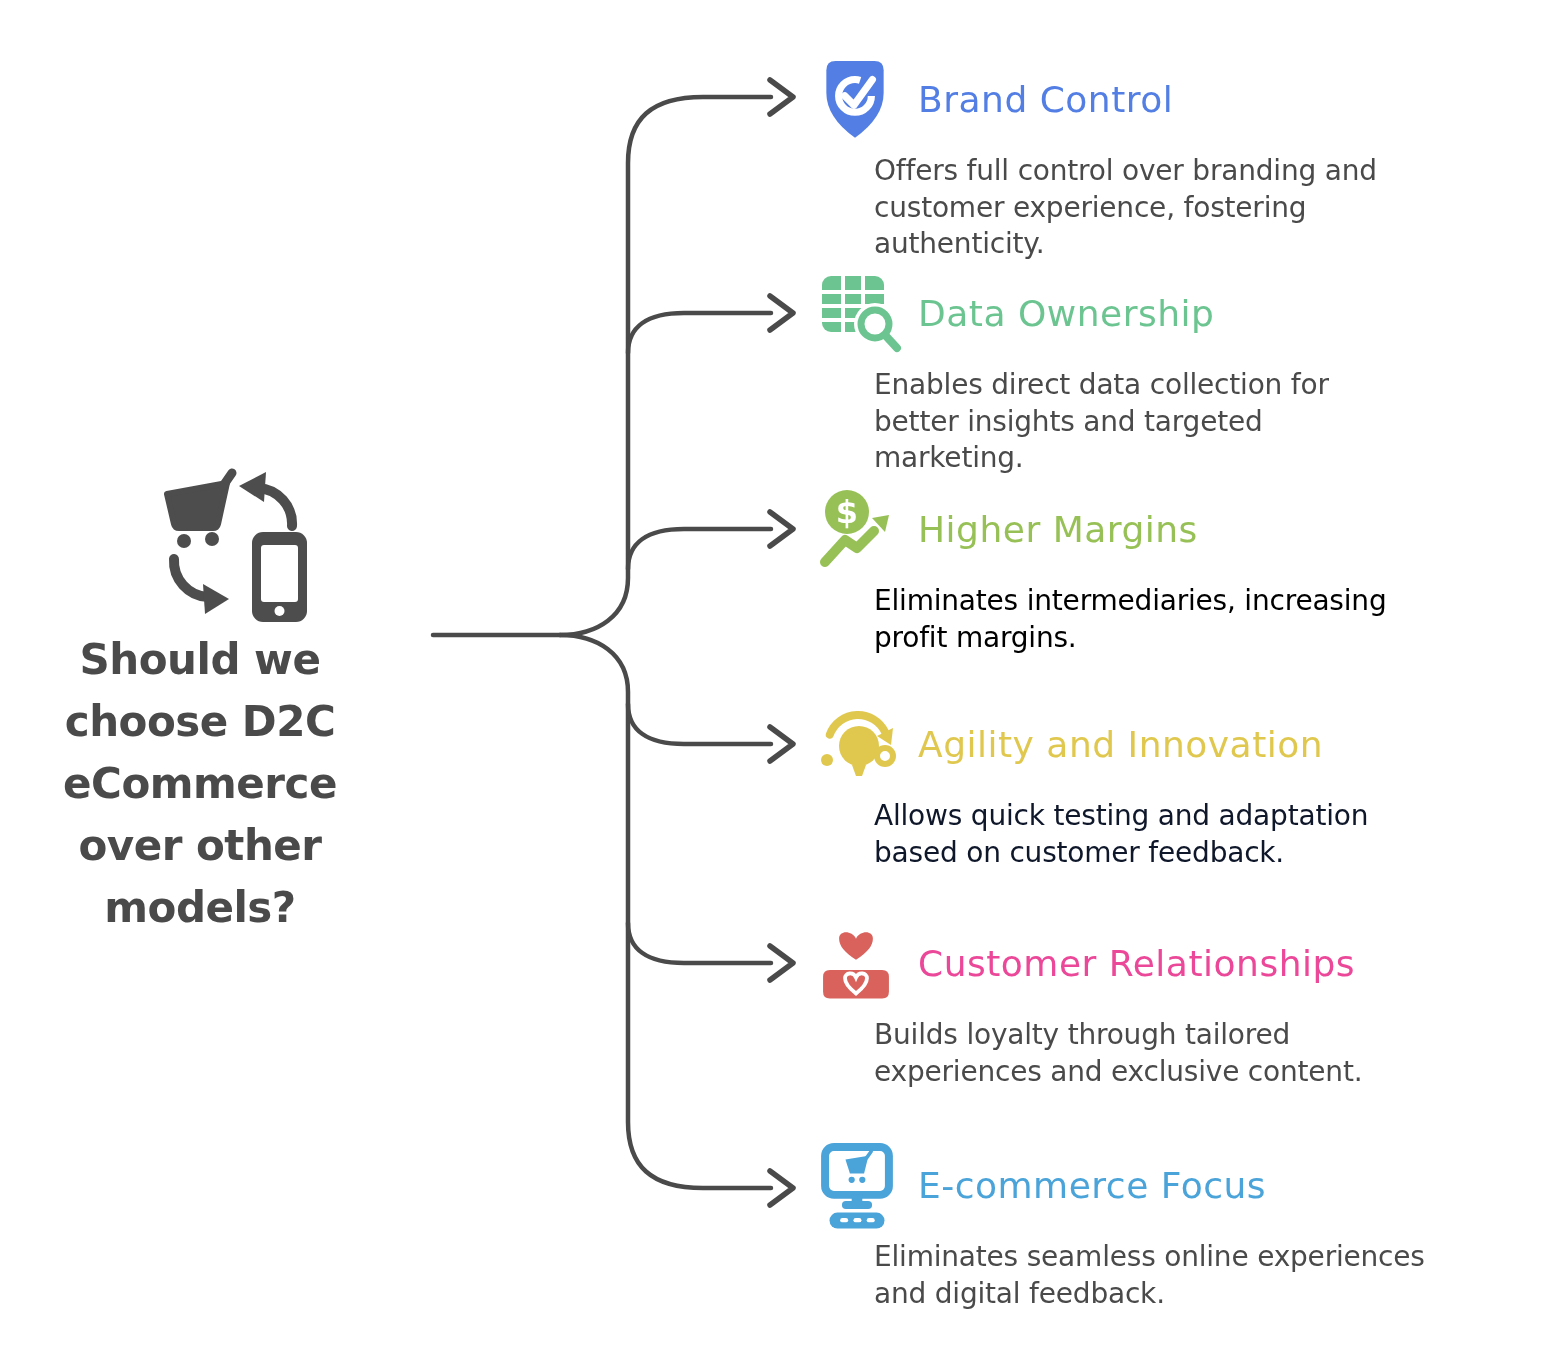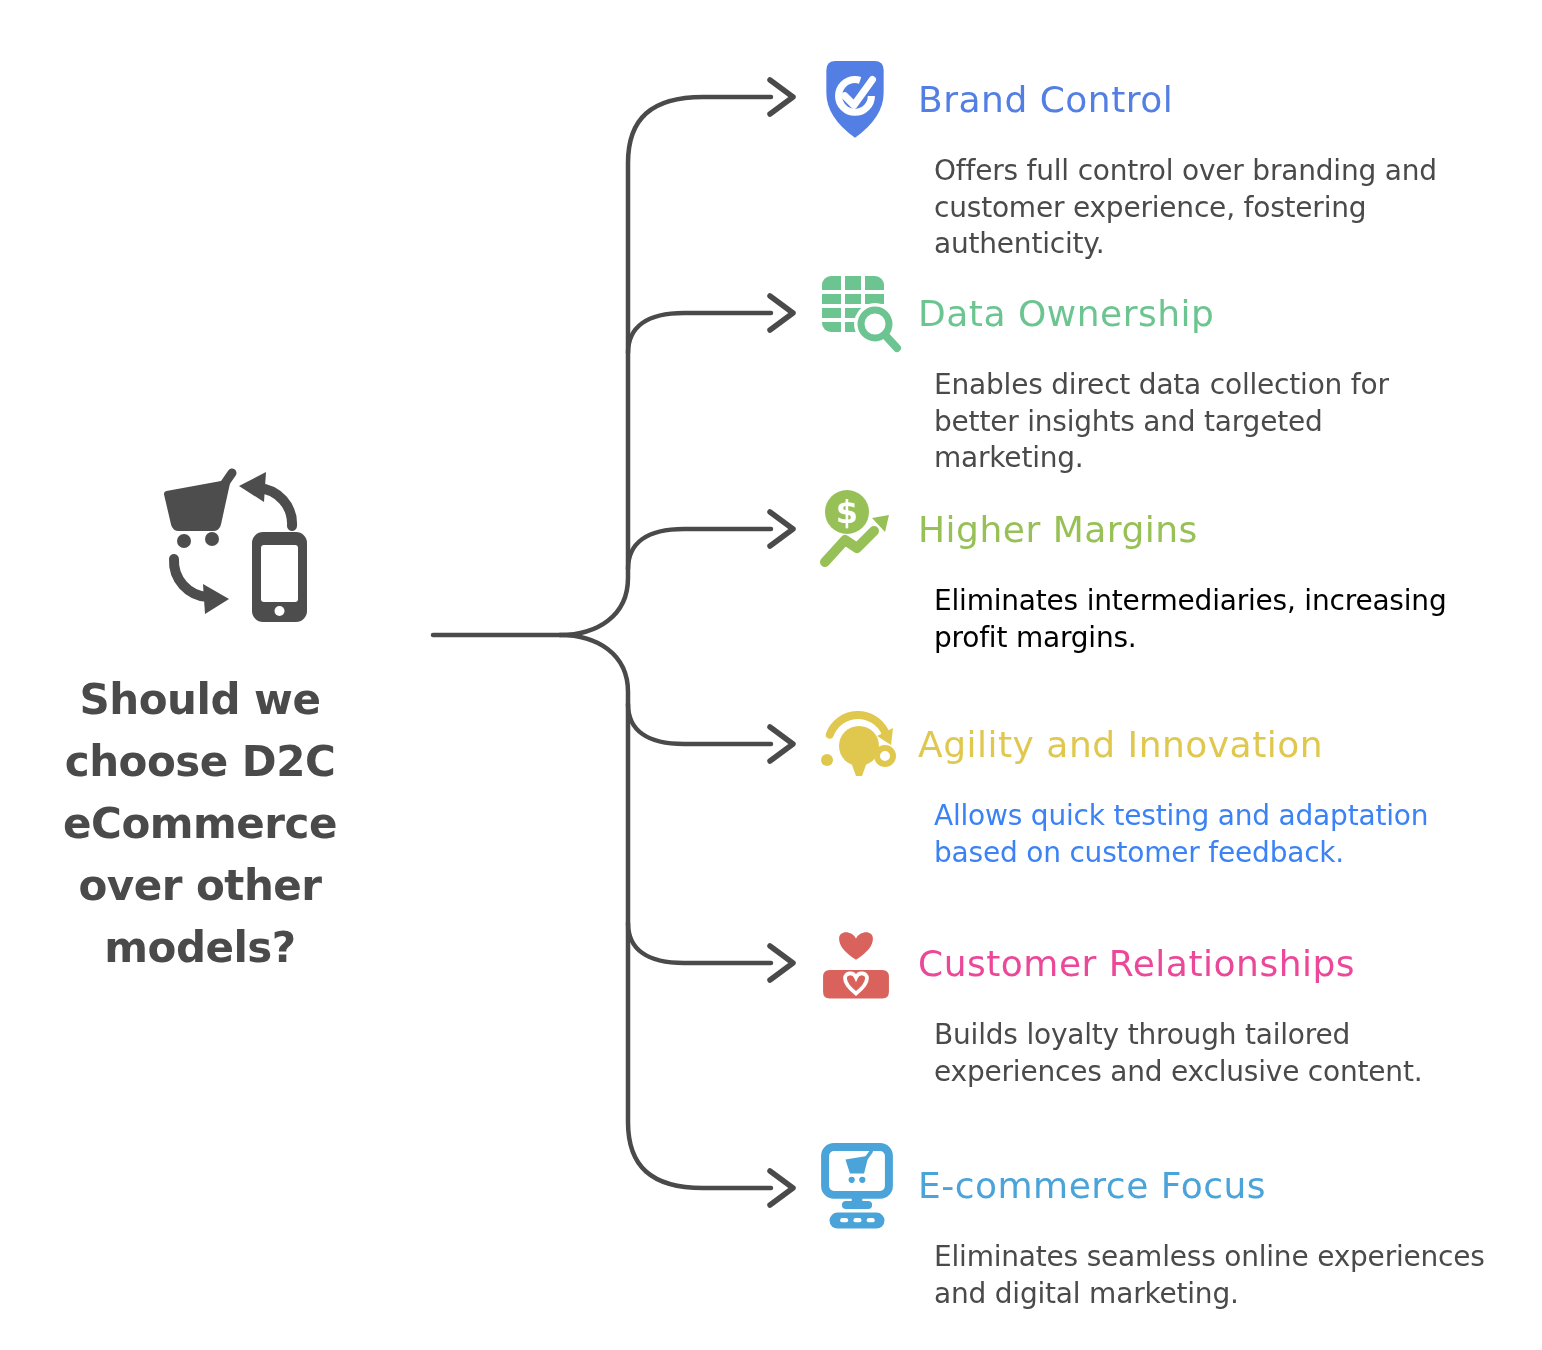--- a/index.html
+++ b/index.html
@@ -16,21 +16,21 @@
     letter-spacing:-0.5px;
   }
   .center-title span{display:block;white-space:nowrap;}
   .branch{position:absolute;left:818px;width:660px;z-index:2;}
   .branch-head{display:flex;align-items:center;height:95px;}
   .branch-icon{width:100px;flex:0 0 100px;display:flex;align-items:center;justify-content:flex-start;}
   .branch-title{
     margin:0;font-size:36px;font-weight:normal;letter-spacing:0.5px;white-space:nowrap;
   }
   .branch-desc{
-    margin:6px 0 0 116px;font-size:28px;line-height:36.5px;letter-spacing:-0.2px;
+    margin:6px 0 0 56px;font-size:28px;line-height:36.5px;letter-spacing:-0.2px;
   }
   .branch-desc span{display:block;white-space:nowrap;}
 </style>
 </head>
 <body>
 
 <svg class="connector-svg" width="1542" height="1350" viewBox="0 0 1542 1350" style="color: rgb(74, 74, 74);">
   <g stroke-width="4.5" stroke-linecap="round" stroke-linejoin="round">
     <path d="M433,635 H560"></path>
     <path d="M560,635 C597,635 628,616 628,578 L628,163 C628,119 651,97 703,97 L771,97"></path>
@@ -58,21 +58,21 @@
     <circle cx="67" cy="75" r="7" fill="currentColor"></circle>
     <path d="M147,62 A36,36 0 0 0 113,24" fill="none" stroke="currentColor" stroke-width="10" stroke-linecap="round"></path>
     <polygon points="121,8 119,38 94,22" fill="currentColor"></polygon>
     <rect x="107" y="68" width="55" height="90" rx="11" fill="currentColor"></rect>
     <rect x="116" y="81" width="37" height="57" rx="3" fill="#ffffff"></rect>
     <circle cx="134.5" cy="147" r="5" fill="#ffffff"></circle>
     <path d="M29,95 A36,36 0 0 0 63,133" fill="none" stroke="currentColor" stroke-width="10" stroke-linecap="round"></path>
     <polygon points="58,120 60,150 84,135" fill="currentColor"></polygon>
   </svg>
 </div>
-<div class="center-title" style="color: rgb(74, 74, 74); margin-top: 40px;">
+<div class="center-title" style="color: rgb(74, 74, 74);">
   <span>Should we</span>
   <span>choose D2C</span>
   <span>eCommerce</span>
   <span>over other</span>
   <span>models?</span>
 </div>
 
 <div class="branch" style="top:52px">
   <div class="branch-head">
     <span class="branch-icon" style="color: rgb(83, 127, 228);">
@@ -136,21 +136,21 @@
         <path d="M11.8,31.7 A30,30 0 0 1 67.2,29.3" stroke="currentColor" stroke-width="8" fill="none" stroke-linecap="round"></path>
         <polygon points="73,42 75,25 59,33" fill="currentColor"></polygon>
         <circle cx="41" cy="43" r="20" fill="currentColor"></circle>
         <path d="M34,62 L48,62 L44,73 L38,73 Z" fill="currentColor"></path>
         <circle cx="9" cy="57" r="6" fill="currentColor"></circle>
         <circle cx="67" cy="53" r="8" stroke="currentColor" stroke-width="6" fill="none"></circle>
       </svg>
     </span>
     <h2 class="branch-title" style="color: rgb(224, 200, 79);">Agility and Innovation</h2>
   </div>
-  <p class="branch-desc" style="color: #3b82f6;">
+  <p class="branch-desc" style="color: #0f172a;">
     <span>Allows quick testing and adaptation</span>
     <span>based on customer feedback.</span>
   </p>
 </div>
 
 <div class="branch" style="top:916px">
   <div class="branch-head">
     <span class="branch-icon" style="color: rgb(217, 98, 92);">
       <svg width="76" height="98" viewBox="0 0 90 102">
         <path d="M45,46 C31,37 25,29 25,21 C25,11 40,11 45,21 C50,11 65,11 65,21 C65,29 59,37 45,46 Z" fill="currentColor"></path>
@@ -180,15 +180,15 @@
         <rect x="13" y="81" width="62" height="18" rx="9" fill="currentColor"></rect>
         <rect x="25" y="87" width="9" height="5" rx="2.5" fill="#ffffff"></rect>
         <rect x="40" y="87" width="9" height="5" rx="2.5" fill="#ffffff"></rect>
         <rect x="55" y="87" width="9" height="5" rx="2.5" fill="#ffffff"></rect>
       </svg>
     </span>
     <h2 class="branch-title" style="color: rgb(74, 163, 217);">E-commerce Focus</h2>
   </div>
   <p class="branch-desc" style="color: rgb(74, 74, 74);">
     <span>Eliminates seamless online experiences</span>
-    <span>and digital marketing.</span>
+    <span>and digital feedback.</span>
   </p>
 </div>
 
 </body></html>

